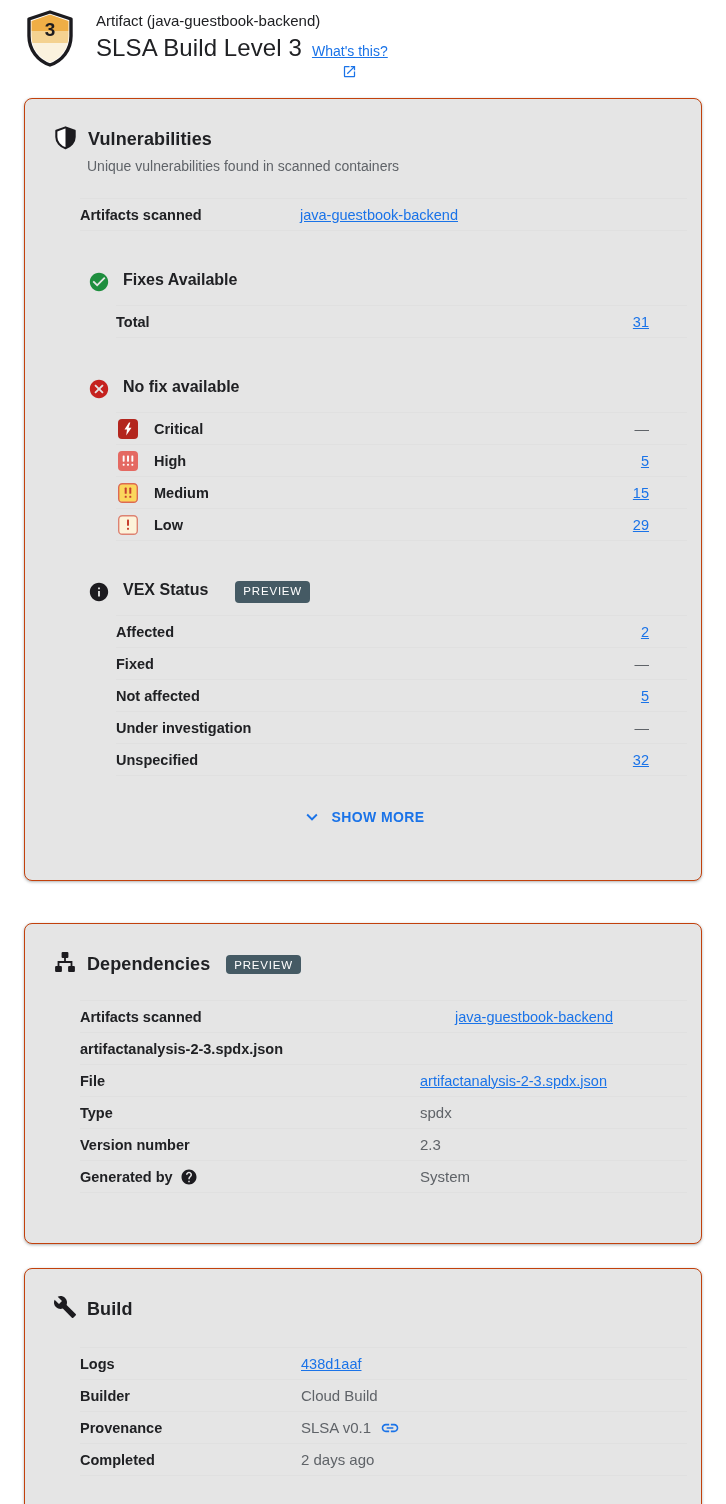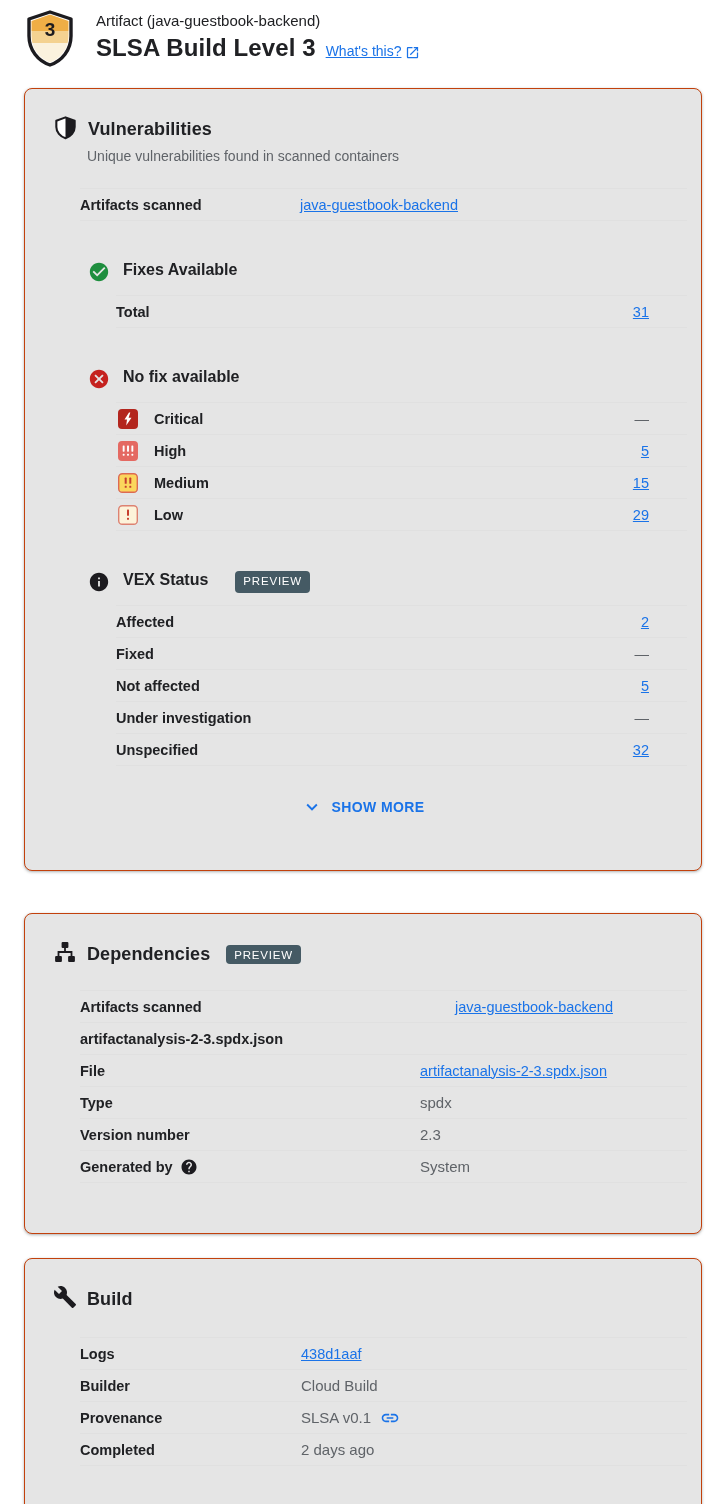--- a/index.html
+++ b/index.html
@@ -2,29 +2,29 @@
 <html><head>
 <meta charset="utf-8">
 <style>
   * { box-sizing: border-box; }
   html,body { margin:0; padding:0; }
   body {
     width:726px; height:1504px; background:#ffffff;
     font-family:"Liberation Sans","DejaVu Sans",sans-serif;
     color:#202124; -webkit-font-smoothing:antialiased;
   }
-  a { cursor:pointer; }
+  a { cursor:pointer;flex-direction:column; }
 
   
   .app-header { display:flex; align-items:flex-start; padding:8px 0 0 24px; gap:20px; }
   .slsa-badge svg { display:block; }
   .slsa-badge text { font-family:"Liberation Sans","DejaVu Sans",sans-serif; font-weight:700; font-size:19px; fill:#1c1b1f; }
   .eyebrow { font-size:15px; margin-top:4px; color:#202124; }
   .title-row { display:flex; align-items:baseline; gap:10px; margin-top:5px; }
-  .page-title { font-size:24px; font-weight:700; margin:0; color:#202124; letter-spacing:.1px; }
+  .page-title { font-size:24px; font-weight:400; margin:0; color:#202124; letter-spacing:.1px; }
   .whats-this { font-size:14px; color:#1a73e8; text-decoration:underline; display:inline-flex; align-items:center; gap:4px; }
   .whats-this svg { flex:0 0 auto; position:relative; top:1px; }
 
   
   .card {
     margin:20px 24px 0; background:#e5e5e5;
     border:1px solid #c2410c; border-radius:8px;
     box-shadow:0 1px 2px rgba(60,64,67,.25), 0 1px 3px 1px rgba(60,64,67,.12);
     padding:26px 0 44px;
   }

